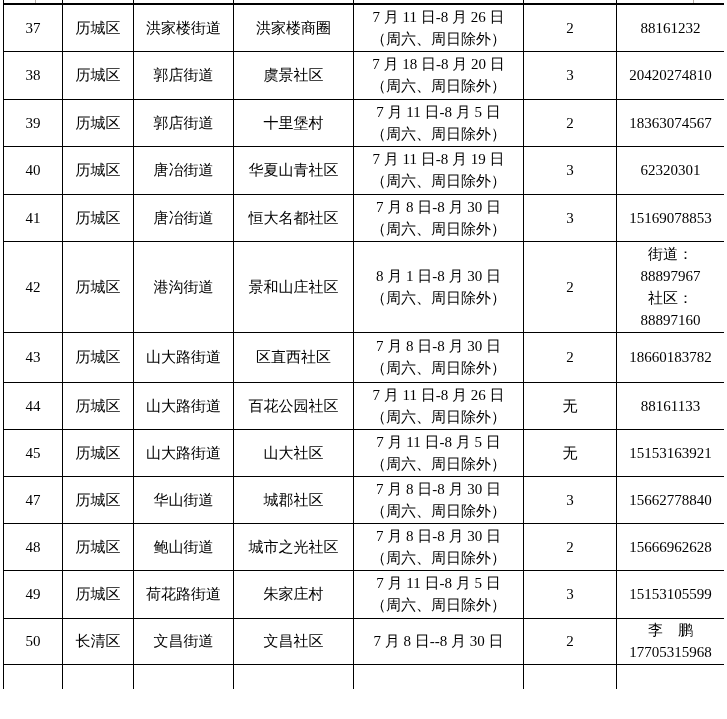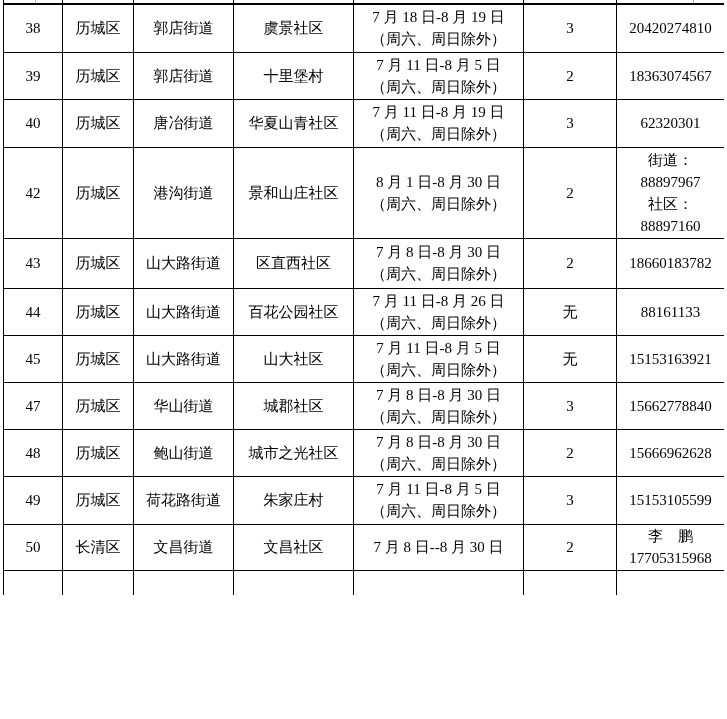--- a/index.html
+++ b/index.html
@@ -82,27 +82,41 @@
       <tr class="partial-top">
         <td></td>
         <td></td>
         <td></td>
         <td></td>
         <td></td>
         <td></td>
         <td></td>
       </tr>
 
+      <tr style="height: 47px;">
+          <td>37</td>
+          <td>历城区</td>
+          <td>洪家楼街道</td>
+          <td>洪家楼商圈</td>
+          <td>
+            <span class="cell-line">7 月 11 日-8 月 26 日</span>
+            <span class="cell-line">（周六、周日除外）</span>
+          </td>
+          <td>2</td>
+          <td>
+            <span class="cell-line">88161232</span>
+          </td>
+        </tr>
         <tr style="height: 48px;">
           <td>38</td>
           <td>历城区</td>
           <td>郭店街道</td>
           <td>虞景社区</td>
           <td>
-            <span class="cell-line">7 月 18 日-8 月 19 日</span>
+            <span class="cell-line">7 月 18 日-8 月 20 日</span>
             <span class="cell-line">（周六、周日除外）</span>
           </td>
           <td>3</td>
           <td>
             <span class="cell-line">20420274810</span>
           </td>
         </tr>
         <tr style="height: 47px; font-family: Liberation Serif, serif;">
           <td>39</td>
           <td>历城区</td>
@@ -122,20 +136,34 @@
           <td>历城区</td>
           <td>唐冶街道</td>
           <td>华夏山青社区</td>
           <td>
             <span class="cell-line">7 月 11 日-8 月 19 日</span>
             <span class="cell-line">（周六、周日除外）</span>
           </td>
           <td>3</td>
           <td>
             <span class="cell-line">62320301</span>
+          </td>
+        </tr>
+        <tr style="height: 47px;">
+          <td>41</td>
+          <td>历城区</td>
+          <td>唐冶街道</td>
+          <td>恒大名都社区</td>
+          <td>
+            <span class="cell-line">7 月 8 日-8 月 30 日</span>
+            <span class="cell-line">（周六、周日除外）</span>
+          </td>
+          <td>3</td>
+          <td>
+            <span class="cell-line">15169078853</span>
           </td>
         </tr>
         <tr style="height: 91px;">
           <td>42</td>
           <td>历城区</td>
           <td>港沟街道</td>
           <td>景和山庄社区</td>
           <td>
             <span class="cell-line">8 月 1 日-8 月 30 日</span>
             <span class="cell-line">（周六、周日除外）</span>

